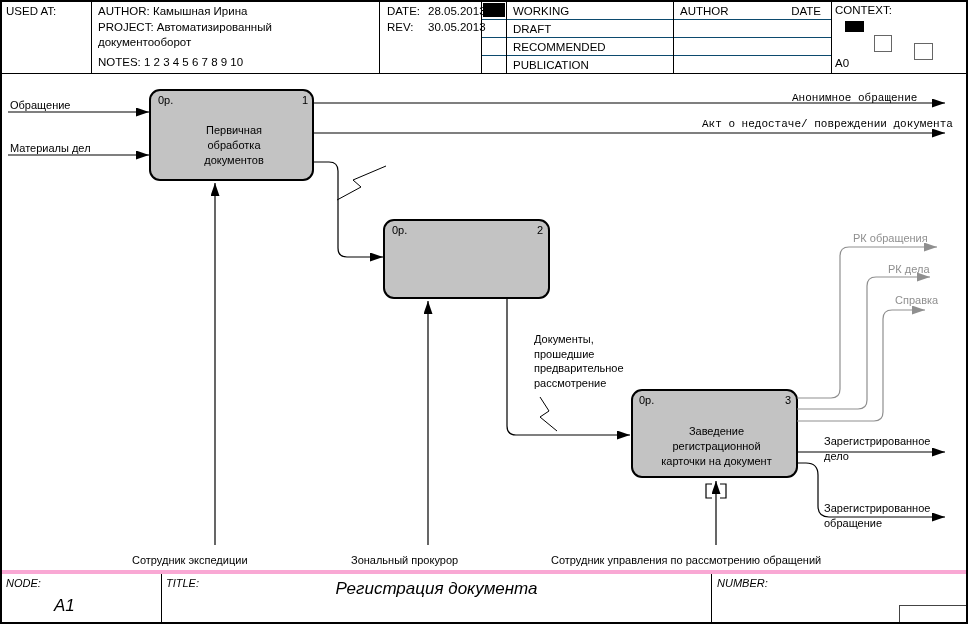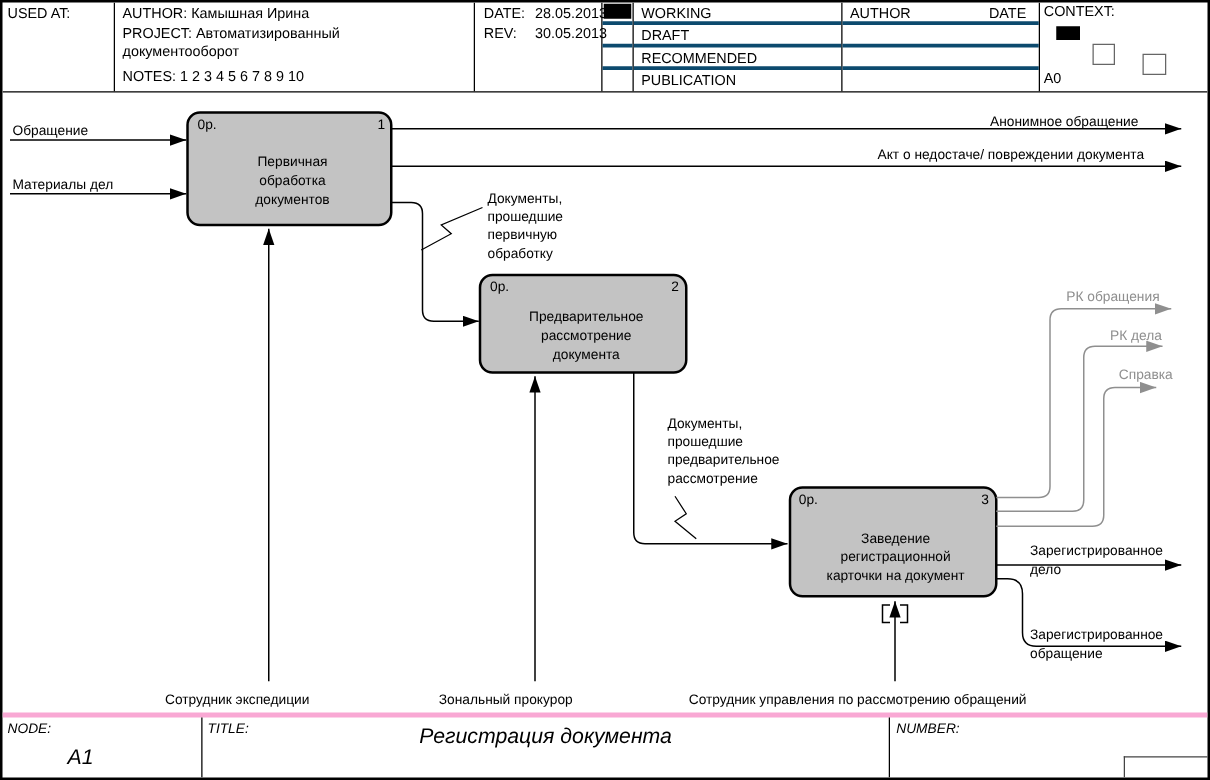--- a/index.html
+++ b/index.html
@@ -7,38 +7,38 @@
     position:relative; width:968px; height:624px; margin:0 auto;
     background:#ffffff; border:2px solid #000; box-sizing:border-box;
     font-family:"Liberation Sans", sans-serif; color:#000; overflow:hidden;
   }
   svg.lines { position:absolute; top:-2px; left:-2px; z-index:1; }
   
   .hdr { position:absolute; top:0; left:0; right:0; height:71px; border-bottom:1px solid #000; z-index:2; background:transparent; }
   .hcell { position:absolute; top:0; height:100%; border-right:1px solid #000; box-sizing:border-box; }
   .hcell.last { border-right:none; }
   .htext { position:absolute; font-size:11.5px; line-height:13px; white-space:nowrap; }
-  .hrow { position:absolute; left:0; right:0; height:18px; border-bottom:3px solid #0c4a6e; box-sizing:border-box; }
+  .hrow { position:absolute; left:0; right:0; height:18px; border-bottom:1px solid #0c4a6e; box-sizing:border-box; }
   .hrow .htext { left:6px; top:3px; }
   .hrow.norule { border-bottom:none;text-decoration:underline; }
   .statusfill { position:absolute; left:1px; top:1px; right:1px; bottom:2px; background:#000; }
   .ctx-fill { position:absolute; left:13px; top:19px; width:19px; height:11px; background:#000; }
   .ctx-box1 { position:absolute; left:42px; top:33px; width:16px; height:15px; border:1px solid #666; }
   .ctx-box2 { position:absolute; left:82px; top:41px; width:17px; height:15px; border:1px solid #666; }
   
   .ftr { position:absolute; left:0; right:0; top:568px; bottom:0; border-top:4px solid #f9a8d4; z-index:2;font-style:italic; }
   .fcell { position:absolute; top:0; height:100%; border-right:1px solid #000; box-sizing:border-box; }
   .fcell.last { border-right:none; }
   .ftext { position:absolute; font-size:11px; white-space:nowrap; }
   .fbig  { position:absolute; font-size:17px; white-space:nowrap; }
   .ftitle { position:absolute; left:0; right:0; top:5px; text-align:center; font-size:17px; }
   .fcorner { position:absolute; right:0; bottom:0; width:68px; height:16px; border-left:1px solid #444; border-top:1px solid #444; }
   
   .lbl { position:absolute; font-size:11px; line-height:14.5px; z-index:3; }
-  .lbl.right { text-align:left; }
+  .lbl.right { text-align:left;font-family:Liberation Mono, monospace; }
   .lbl.center { text-align:left; }
   .lbl.nowrap { white-space:nowrap; }
   .lbl.gray { color:#8f8f8f; }
   .boxlabel { position:absolute; font-size:11px; line-height:15px; text-align:center; z-index:3; }
   .boxtag { position:absolute; font-size:11px; z-index:3; }
 </style>
 </head>
 <body>
 
 <div class="page">
@@ -150,34 +150,32 @@
   <div class="lbl right nowrap" style="left:790px;top:89px;width:125px">Анонимное обращение</div>
   <div class="lbl right nowrap" style="left:700px;top:115px;width:221px">Акт о недостаче/ повреждении документа</div>
 
   <div class="lbl gray nowrap" style="left:851px;top:229px">РК обращения</div>
   <div class="lbl gray nowrap" style="left:886px;top:260px">РК дела</div>
   <div class="lbl gray nowrap" style="left:893px;top:291px">Справка</div>
 
   <div class="lbl" style="left:822px;top:499px;width:112px">Зарегистрированное обращение</div>
   <div class="lbl" style="left:822px;top:432px;width:112px">Зарегистрированное дело</div>
 
-  <div class="lbl" style="left:388px;top:150px;width:110px">Документы, прошедшие первичную обработку</div>
   <div class="lbl" style="left:532px;top:330px;width:106px">Документы, прошедшие предварительное рассмотрение</div>
 
   <div class="lbl center nowrap" style="left:130px;top:551px;width:160px">Сотрудник экспедиции</div>
   <div class="lbl center nowrap" style="left:349px;top:551px;width:160px">Зональный прокурор</div>
   <div class="lbl center nowrap" style="left:549px;top:551px;width:270px">Сотрудник управления по рассмотрению обращений</div>
 
   <div class="boxtag" style="left:156px;top:92px">0р.</div>
   <div class="boxtag" style="left:300px;top:92px">1</div>
   <div class="boxlabel" style="left:191px;top:121px;width:82px">Первичная обработка документов</div>
 
   <div class="boxtag" style="left:390px;top:222px">0р.</div>
   <div class="boxtag" style="left:535px;top:222px">2</div>
-  <div class="boxlabel" style="left:412px;top:245px;width:110px">Предварительное рассмотрение документа</div>
 
   <div class="boxtag" style="left:637px;top:392px">0р.</div>
   <div class="boxtag" style="left:783px;top:392px">3</div>
   <div class="boxlabel" style="left:651px;top:422px;width:127px">Заведение регистрационной карточки на документ</div>
 
   <div class="ftr">
     <div class="fcell" style="left:0;width:160px">
       <div class="ftext" style="left:4px;top:3px">NODE:</div>
       <div class="fbig" style="left:52px;top:22px">A1</div>
     </div>

